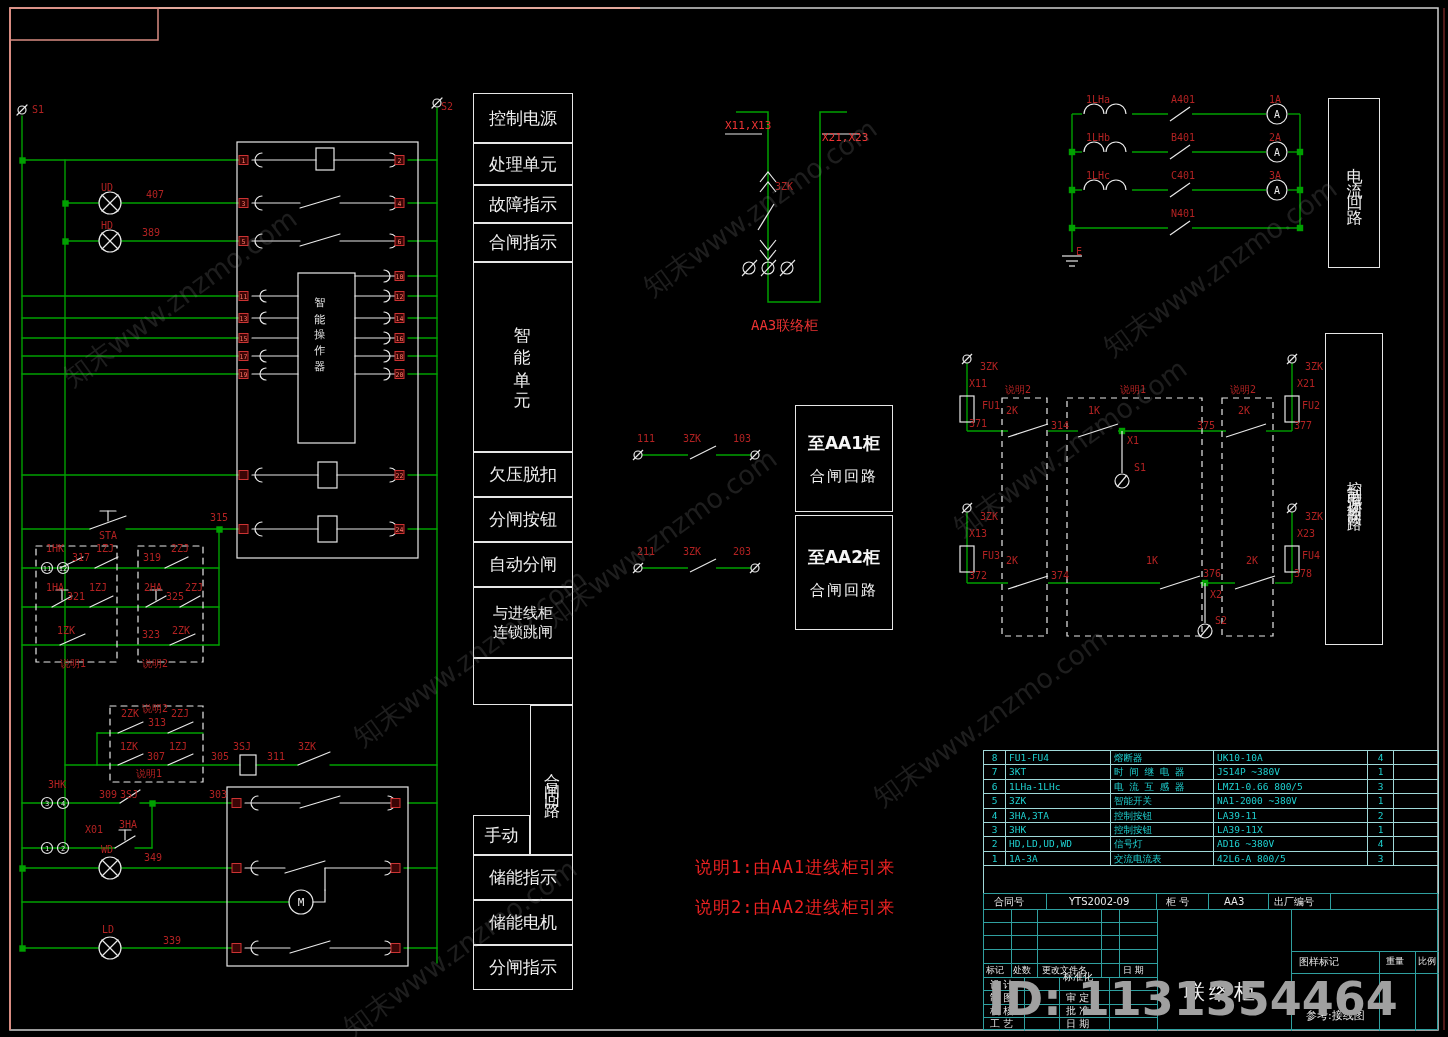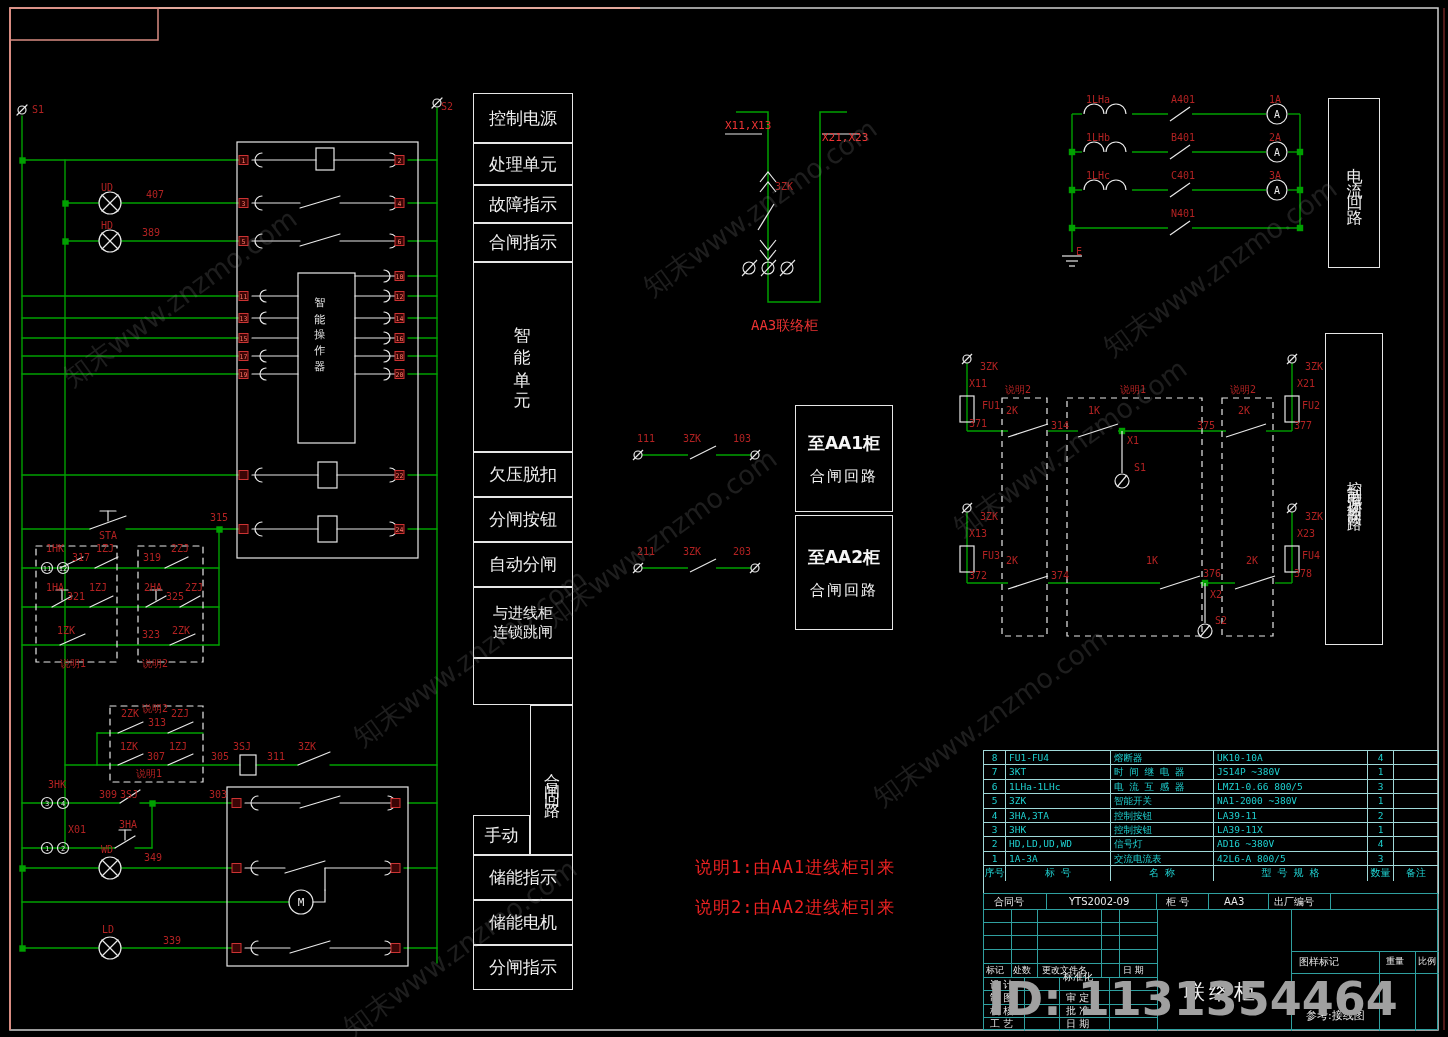--- a/index.html
+++ b/index.html
@@ -493,21 +493,21 @@
   <div class="lbl" style="left:147px;top:751px">307</div>
   <div class="lbl" style="left:136px;top:768px">说明1</div>
   <div class="lbl" style="left:233px;top:741px">3SJ</div>
   <div class="lbl" style="left:211px;top:751px">305</div>
   <div class="lbl" style="left:267px;top:751px">311</div>
   <div class="lbl" style="left:298px;top:741px">3ZK</div>
   <div class="lbl" style="left:48px;top:779px">3HK</div>
   <div class="lbl" style="left:99px;top:789px">309</div>
   <div class="lbl" style="left:120px;top:789px">3SJ</div>
   <div class="lbl" style="left:209px;top:789px">303</div>
-  <div class="lbl" style="left:68px;top:824px">X01</div>
+  <div class="lbl" style="left:85px;top:824px">X01</div>
   <div class="lbl" style="left:119px;top:819px">3HA</div>
   <div class="lbl" style="left:101px;top:844px">WD</div>
   <div class="lbl" style="left:144px;top:852px">349</div>
   <div class="lbl" style="left:102px;top:924px">LD</div>
   <div class="lbl" style="left:163px;top:935px">339</div>
 
   <div class="lbl vert" style="left:312px;top:288px;color:#e8e8e8;font-size:11px;letter-spacing:16px;height:145px">智能操作器</div>
 
   <div class="lbl b" style="left:725px;top:120px;font-size:11px">X11,X13</div>
   <div class="lbl b" style="left:822px;top:132px;font-size:11px">X21,X23</div>
@@ -638,28 +638,20 @@
 
         <div class="bomrow">
           <div class="bc c1">1</div>
           <div class="bc c2">1A-3A</div>
           <div class="bc c3">交流电流表</div>
           <div class="bc c4">42L6-A 800/5</div>
           <div class="bc c5">3</div>
           <div class="bc c6"></div>
         </div>
       </div>
-    <div class="bomrow bomhead">
-      <div class="bc c1">序号</div>
-      <div class="bc c2">标  号</div>
-      <div class="bc c3">名  称</div>
-      <div class="bc c4">型 号 规 格</div>
-      <div class="bc c5">数量</div>
-      <div class="bc c6">备注</div>
-    </div>
   </div>
 
   <div id="tb">
 
     <div class="tl" style="left:0;top:15px;width:455px;height:1px"></div>
     <div class="tl" style="left:0;top:28px;width:173px;height:1px"></div>
     <div class="tl" style="left:0;top:41px;width:173px;height:1px"></div>
     <div class="tl" style="left:0;top:55px;width:173px;height:1px"></div>
     <div class="tl" style="left:0;top:69px;width:173px;height:1px"></div>
     <div class="tl" style="left:0;top:83px;width:173px;height:1px"></div>

